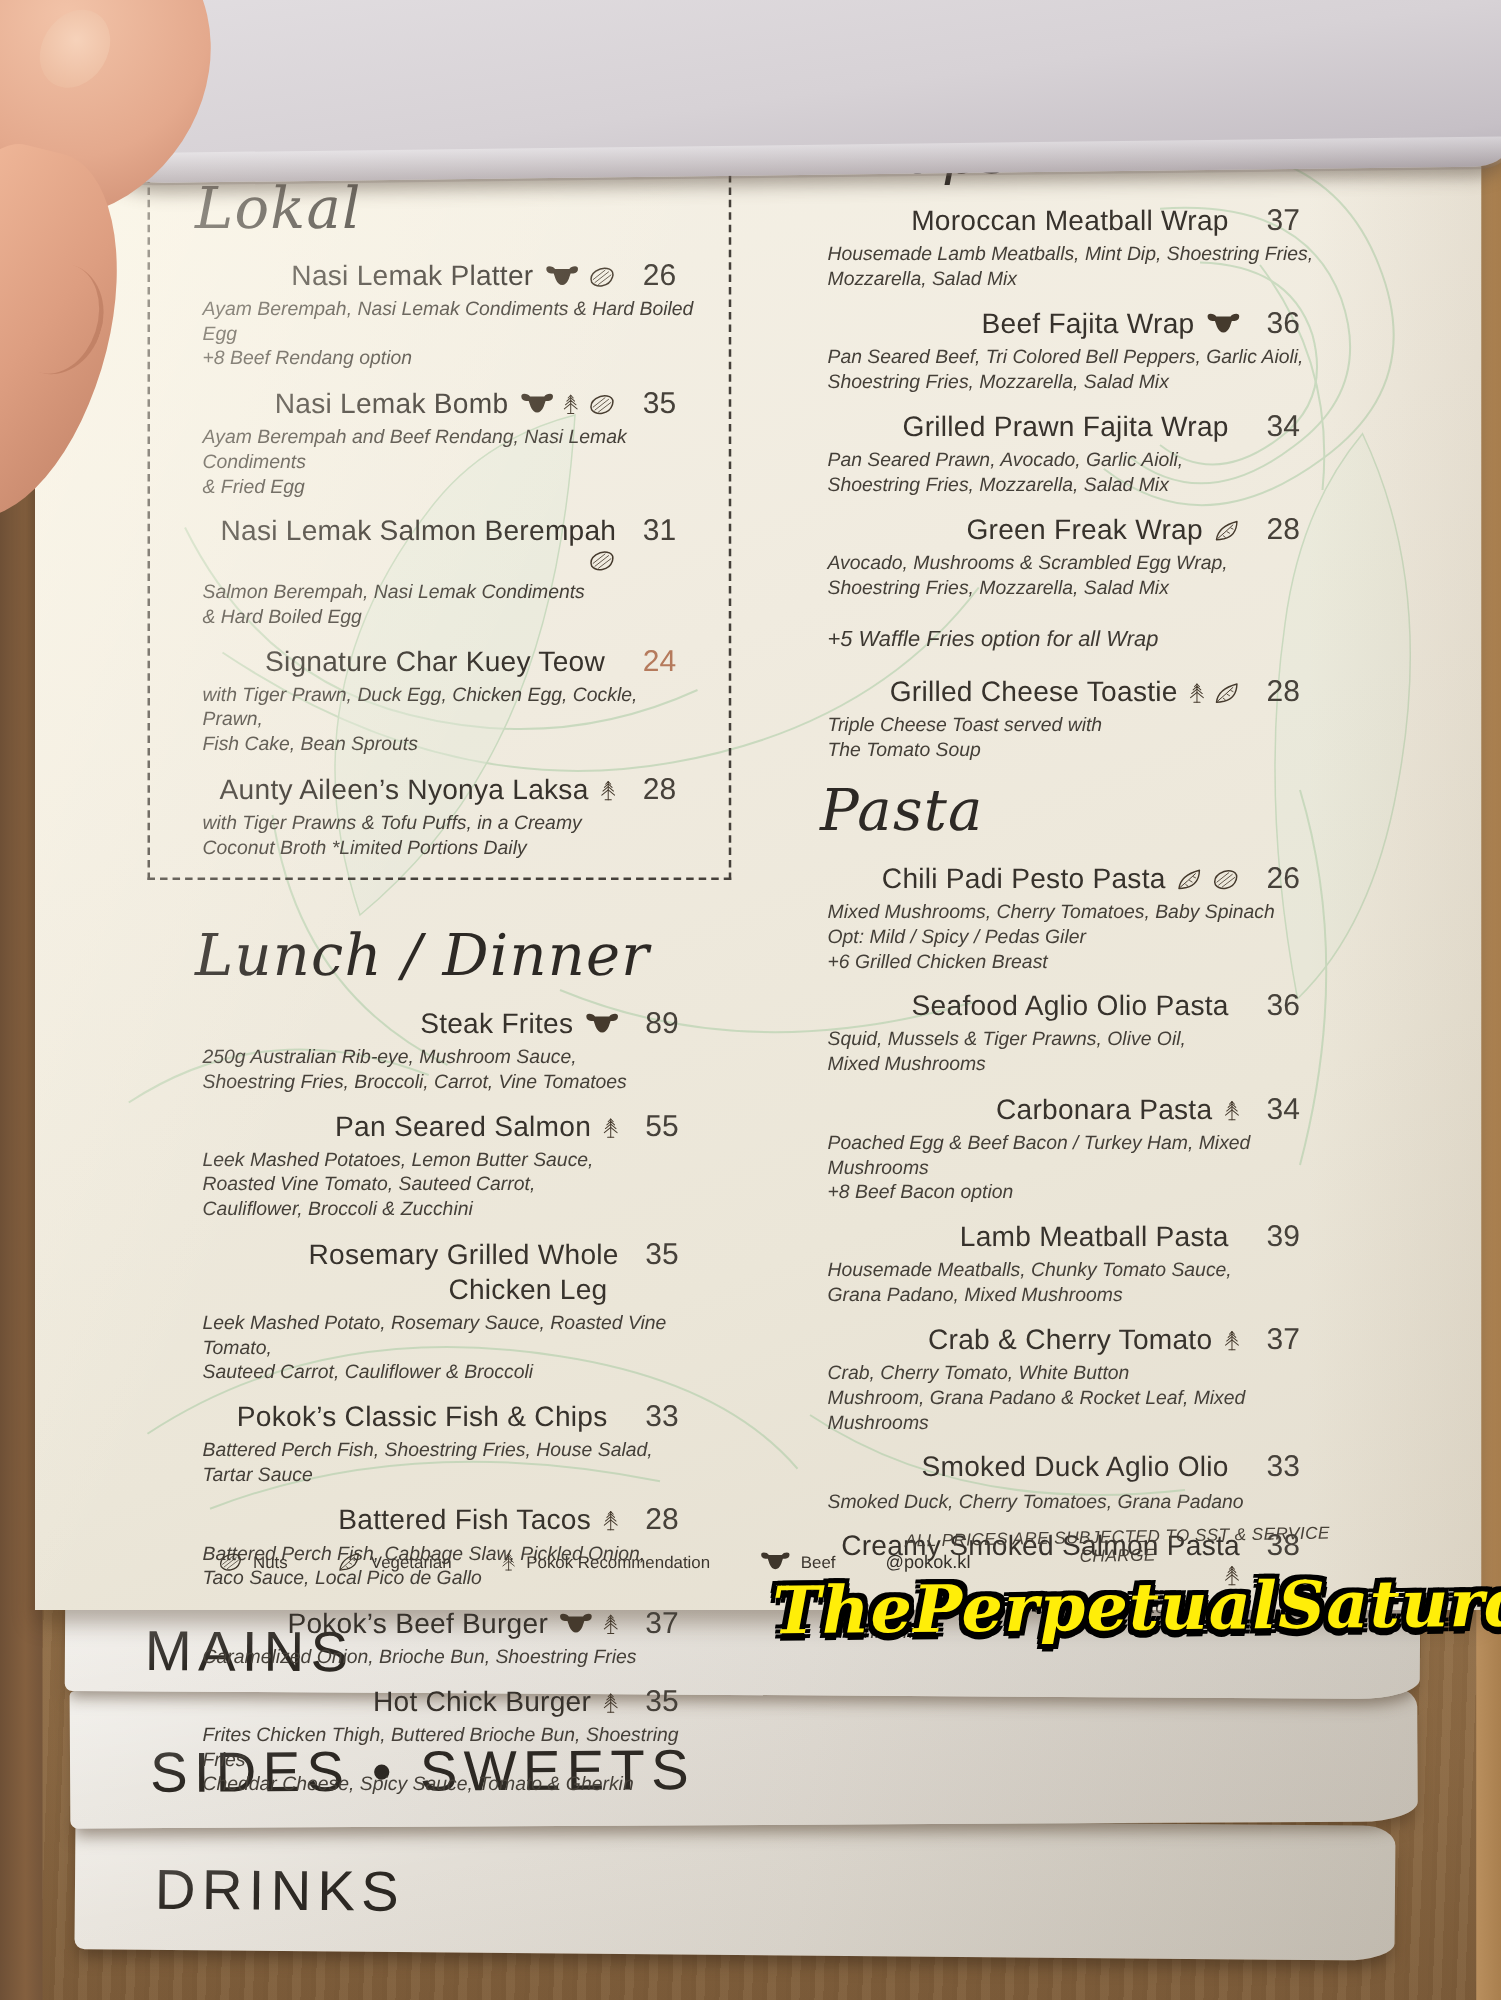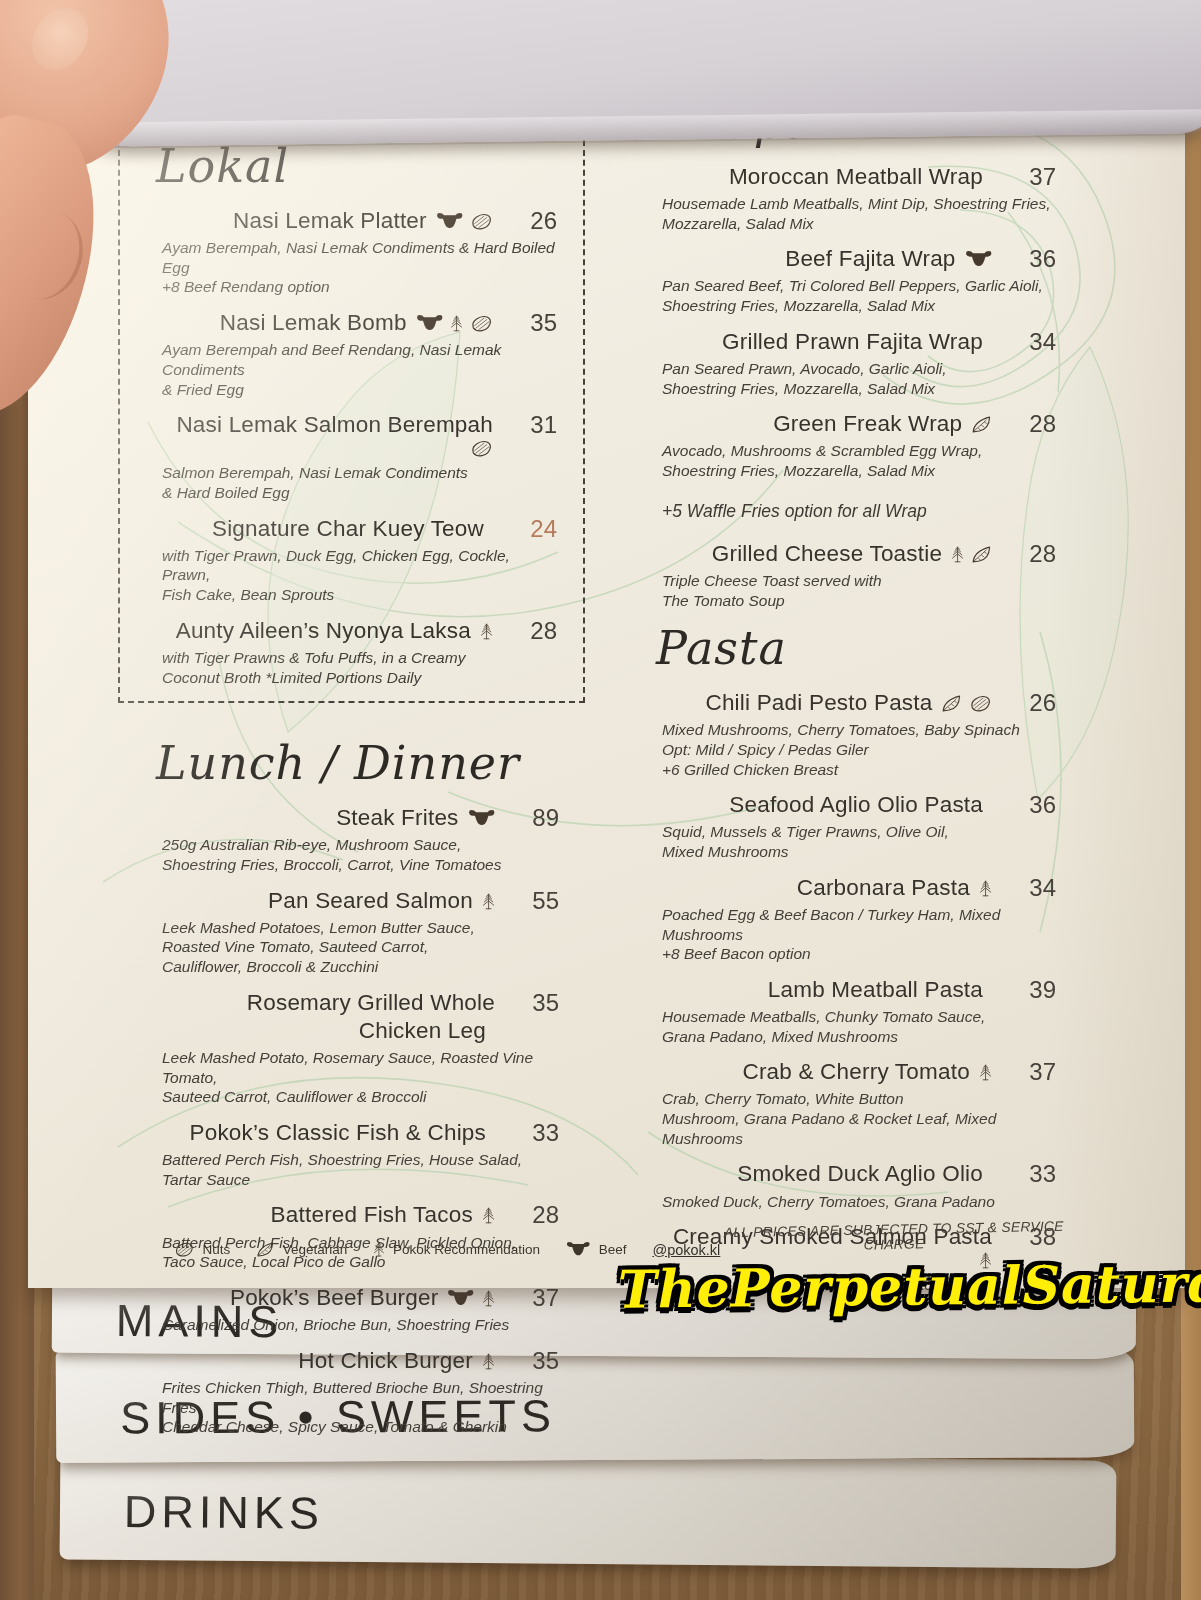--- a/index.html
+++ b/index.html
@@ -36,29 +36,29 @@
   .section-pasta{margin-top:6px;}
 
   .script-heading{font-family:"DejaVu Serif",serif;font-style:italic;font-weight:400;
     font-size:46px;color:#2d2925;letter-spacing:1px;margin:0 0 14px -6px;line-height:1.15;}
 
   .menu-item{margin-bottom:12px;}
   .item-row{position:relative;padding-right:64px;line-height:1.25;text-align:right;}
   .item-name{font-size:22.5px;color:#37322c;letter-spacing:.2px;}
   .item-icons{display:inline-flex;gap:7px;margin-left:9px;vertical-align:-3px;color:#453a2d;}
   .item-icons .mi svg{height:19px;width:auto;display:block;}
-  .item-price{position:absolute;right:0;top:-1px;font-size:24px;color:#46413a;}
+  .item-price{position:absolute;right:16px;top:-1px;font-size:24px;color:#46413a;}
   .item-price.hl{color:#b57a5c;}
   .item-desc{font-style:italic;font-size:15.5px;line-height:1.27;color:#443f38;margin-top:3px;}
   .menu-note{font-style:italic;font-size:17.5px;color:#3e3932;margin:20px 0 18px;}
 
-  .legend{position:absolute;left:146px;bottom:30px;display:flex;align-items:center;gap:26px;z-index:3;}
+  .legend{position:absolute;left:146px;bottom:30px;display:flex;align-items:center;gap:40px;z-index:3;}
   .legend-item{display:flex;align-items:center;gap:8px;color:#3c362f;font-size:13.5px;}
   .legend-item .li-icon svg{height:17px;width:auto;display:block;color:#3e362b;}
-  .handle{font-size:14.5px;color:#34302a;text-decoration:underline;}
+  .handle{font-size:14.5px;color:#34302a;}
   .footer-note{position:absolute;right:116px;bottom:36px;width:350px;text-align:center;
     font-size:13.8px;font-style:italic;color:#474138;letter-spacing:.3px;transform:rotate(-1.1deg);z-index:3;}
 
   
   .top-page{position:absolute;left:72px;top:-18px;width:1132px;height:158px;z-index:7;
     transform:rotate(-.7deg);
     background:linear-gradient(173deg,#e2dee1 0%,#d7d2d6 55%,#c6c0c6 88%,#b7b1b8 100%);
     border-radius:0 0 26px 60px / 0 0 14px 30px;
     box-shadow:0 8px 14px rgba(85,70,60,.45);}
   .top-page::after{content:"";position:absolute;left:0;bottom:-2px;width:100%;height:26px;

